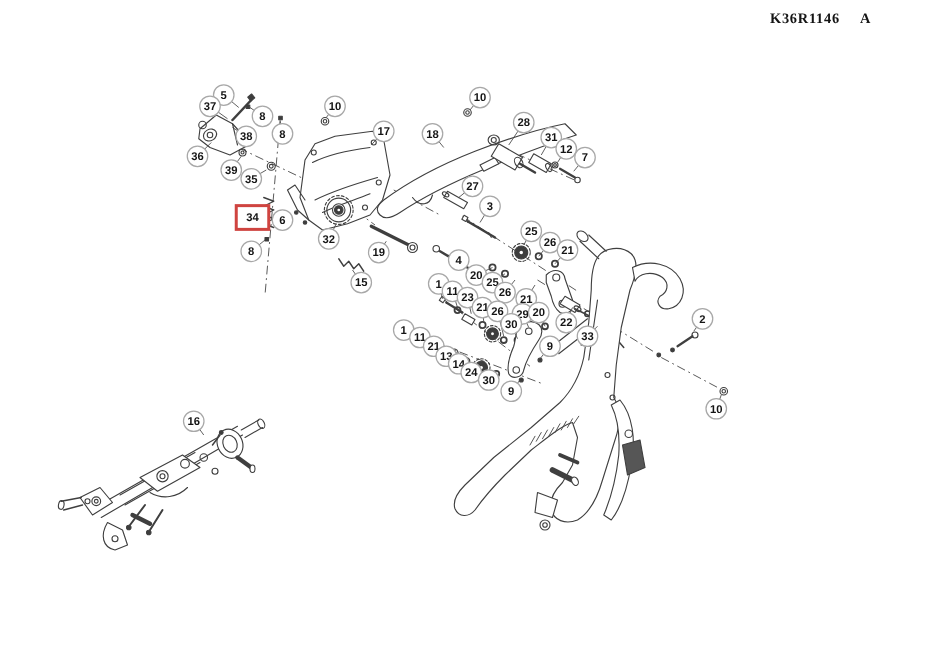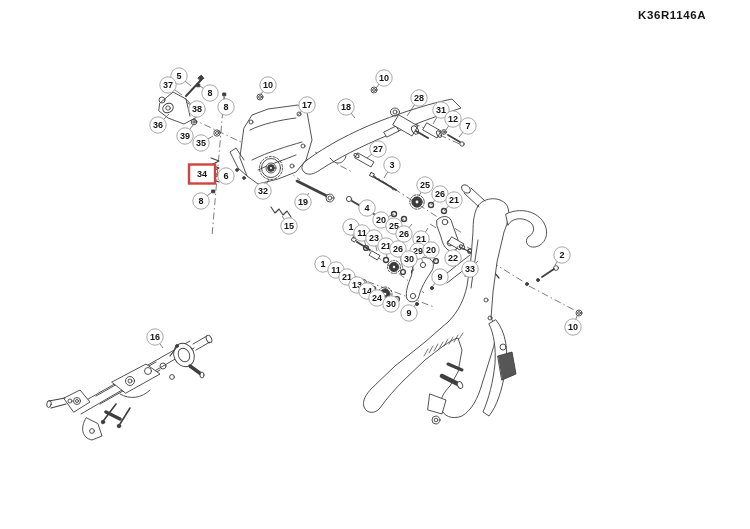--- a/index.html
+++ b/index.html
@@ -1,23 +1,23 @@
 <!DOCTYPE html>
 <html><head>
 <meta charset="utf-8">
 <style>
   html,body{margin:0;padding:0;}
   body{
     width:750px;height:529px;background:#ffffff;position:relative;overflow:hidden;
     font-family:"Liberation Sans", sans-serif;
   }
   .part-code{
-    position:absolute;top:9px;left:616px;display:flex;
-    font-family:Liberation Sans, sans-serif;font-weight:bold;
-    font-size:11.5px;letter-spacing:.6px;color:#151515;margin-left:22px;
+    position:absolute;top:9px;left:616px;display:flex;gap:16px;
+    font-family:Liberation Serif, serif;font-weight:bold;
+    font-size:11.5px;letter-spacing:.6px;color:#151515;
   }
   svg{position:absolute;top:0;left:0;}
   .callout-num{
     font-family:"Liberation Sans", sans-serif;font-weight:bold;font-size:9px;fill:#151515;
   }
 </style>
 </head>
 <body>
 
 <div class="part-code">

